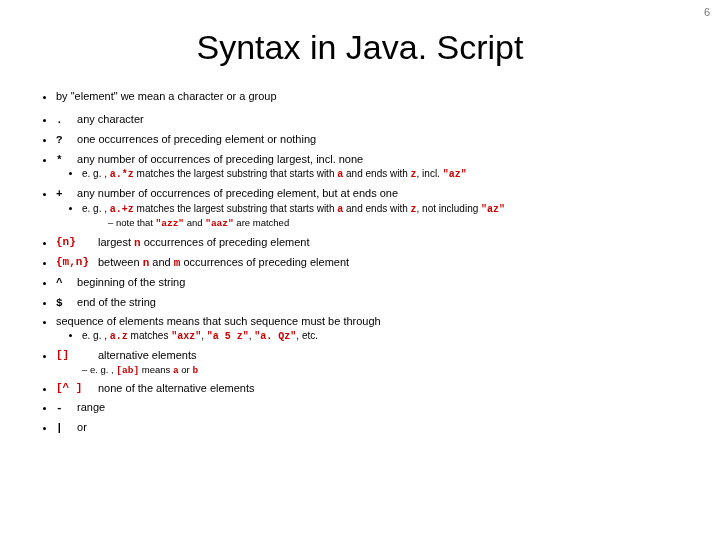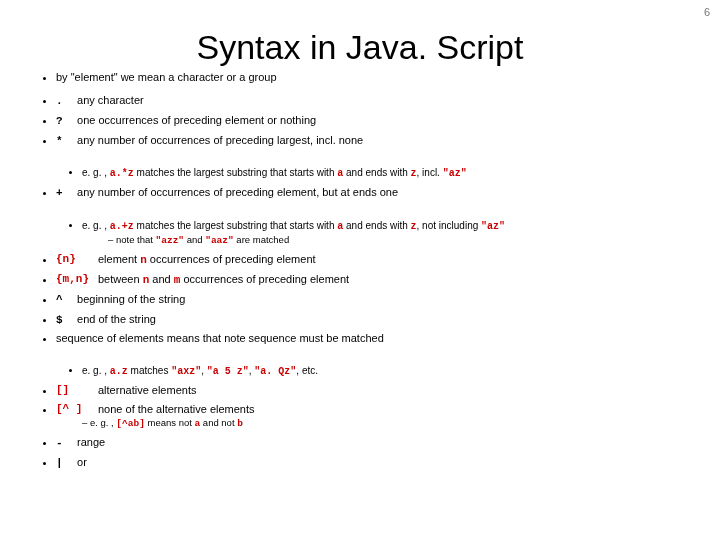--- a/index.html
+++ b/index.html
@@ -17,38 +17,38 @@
     top: 6px;
     right: 10px;
     font-size: 11px;
     color: #777;
   }
   .title {
     text-align: center;
     font-size: 34px;
     font-weight: 400;
     margin-top: 28px;
-    margin-bottom: 3px;
+    margin-bottom: 22px;
   }
   .content {
     padding: 0 38px 0 38px;
     font-size: 11px;
     line-height: 1.35;
   }
   ul.top {
     list-style: disc;
     margin: 0;
     padding-left: 18px;
   }
   ul.top > li {
     margin-bottom: 4px;
   }
   ul.sub {
     list-style: disc;
-    margin: 18px 0 2px 0;
+    margin: 0 0 2px 0;
     padding-left: 26px;
     font-size: 10px;
   }
   ul.subsub {
     list-style: none;
     margin: 1px 0 1px 0;
     padding-left: 26px;
     font-size: 9.5px;
   }
   ul.subsub > li::before {
@@ -118,57 +118,57 @@
         <ul class="subsub">
           <li>
             <span>note that </span><span class="mono red">"azz"</span><span> and </span><span class="mono red">"aaz"</span><span> are matched</span>
           </li>
         </ul>
       </li>
     </ul>
   </li>
 
   <li>
-    <span class="sym red">{n}</span><span>element </span><span class="mono red">n</span><span> occurrences of preceding element</span>
+    <span class="sym red">{n}</span><span>largest </span><span class="mono red">n</span><span> occurrences of preceding element</span>
   </li>
 
   <li>
     <span class="sym red">{m,n}</span><span>between </span><span class="mono red">n</span><span> and </span><span class="mono red">m</span><span> occurrences of preceding element</span>
   </li>
 
   <li>
     <span class="sym-narrow">^</span>
     <span class="desc">beginning of the string</span>
   </li>
 
   <li>
     <span class="sym-narrow">$</span>
     <span class="desc">end of the string</span>
   </li>
 
   <li>
-    <span class="desc">sequence of elements means that note sequence must be matched</span>
+    <span class="desc">sequence of elements means that such sequence must be through</span>
     <ul class="sub">
       <li>
         <span>e. g. , </span><span class="mono red">a.z</span><span> matches </span><span class="mono red">"axz"</span><span>, </span><span class="mono red">"a 5 z"</span><span>, </span><span class="mono red">"a. Qz"</span><span>, etc.</span>
       </li>
     </ul>
   </li>
 
   <li>
     <span class="sym red">[]</span><span class="desc">alternative elements</span>
+    <ul class="subsub">
+      <li>
+        <span>e. g. , </span><span class="mono red">[ab]</span><span> means </span><span class="mono red">a</span><span> or </span><span class="mono red">b</span>
+      </li>
+    </ul>
   </li>
 
   <li>
     <span class="sym red">[^ ]</span><span class="desc">none of the alternative elements</span>
-    <ul class="subsub">
-      <li>
-        <span>e. g. , </span><span class="mono red">[^ab]</span><span> means not </span><span class="mono red">a</span><span> and not </span><span class="mono red">b</span>
-      </li>
-    </ul>
   </li>
 
   <li>
     <span class="sym-narrow">-</span>
     <span class="desc">range</span>
   </li>
 
   <li>
     <span class="sym-narrow">|</span>
     <span class="desc">or</span>

